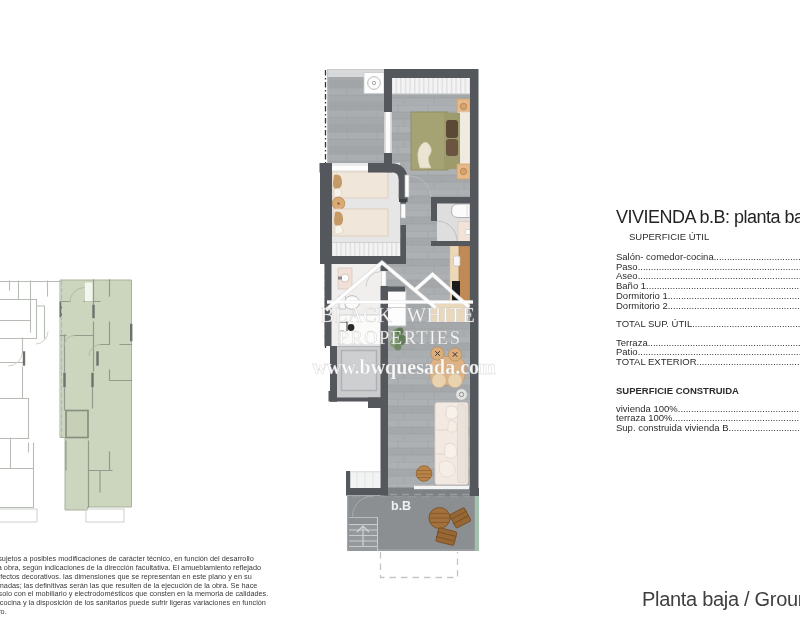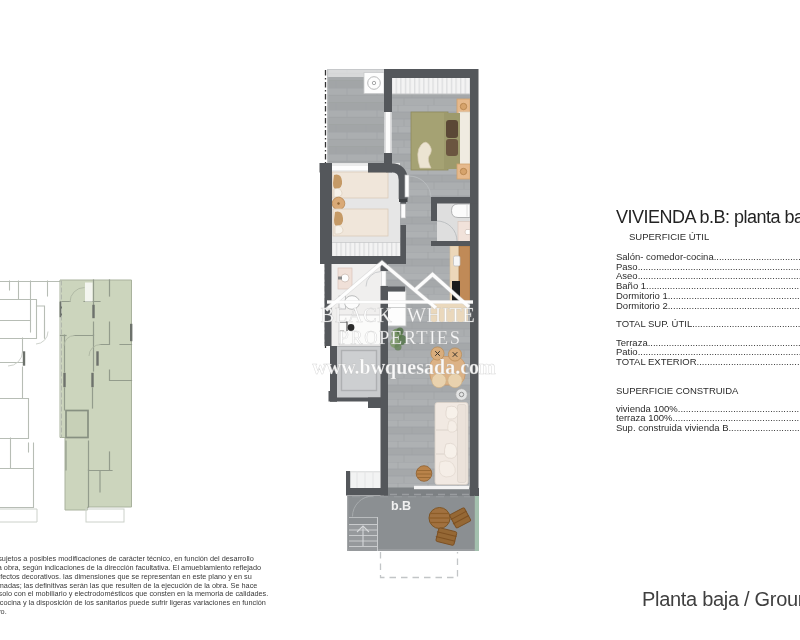--- a/index.html
+++ b/index.html
@@ -459,21 +459,21 @@
 <div class="rt row" style="top:251px;">Salón- comedor-cocina....................................................</div>
 <div class="rt row" style="top:260.7px;">Paso........................................................................</div>
 <div class="rt row" style="top:270.4px;">Aseo........................................................................</div>
 <div class="rt row" style="top:280.1px;">Baño 1....................................................................</div>
 <div class="rt row" style="top:289.8px;">Dormitorio 1............................................................</div>
 <div class="rt row" style="top:299.5px;">Dormitorio 2............................................................</div>
 <div class="rt row" style="top:317.5px;">TOTAL SUP. ÚTIL....................................................</div>
 <div class="rt row" style="top:336.5px;">Terraza....................................................................</div>
 <div class="rt row" style="top:346.2px;">Patio.......................................................................</div>
 <div class="rt row" style="top:355.9px;">TOTAL EXTERIOR..................................................</div>
-<div class="rt hdr" style="top:384.5px;">SUPERFICIE CONSTRUIDA</div>
+<div class="rt hdr" style="top:384.5px;font-weight:bold;">SUPERFICIE CONSTRUIDA</div>
 <div class="rt row" style="top:402.5px;">vivienda 100%........................................................</div>
 <div class="rt row" style="top:412.2px;">terraza 100%..........................................................</div>
 <div class="rt row" style="top:421.9px;">Sup. construida vivienda B....................................</div>
 
 <div class="disc">
 tan sujetos a posibles modificaciones de carácter técnico, en función del desarrollo<br>
 de la obra, según indicaciones de la dirección facultativa. El amueblamiento reflejado<br>
 de efectos decorativos. las dimensiones que se representan en este plano y en su<br>
 roximadas; las definitivas serán las que resulten de la ejecución de la obra. Se hace<br>
 era solo con el mobiliario y electrodomésticos que consten en la memoria de calidades.<br>

